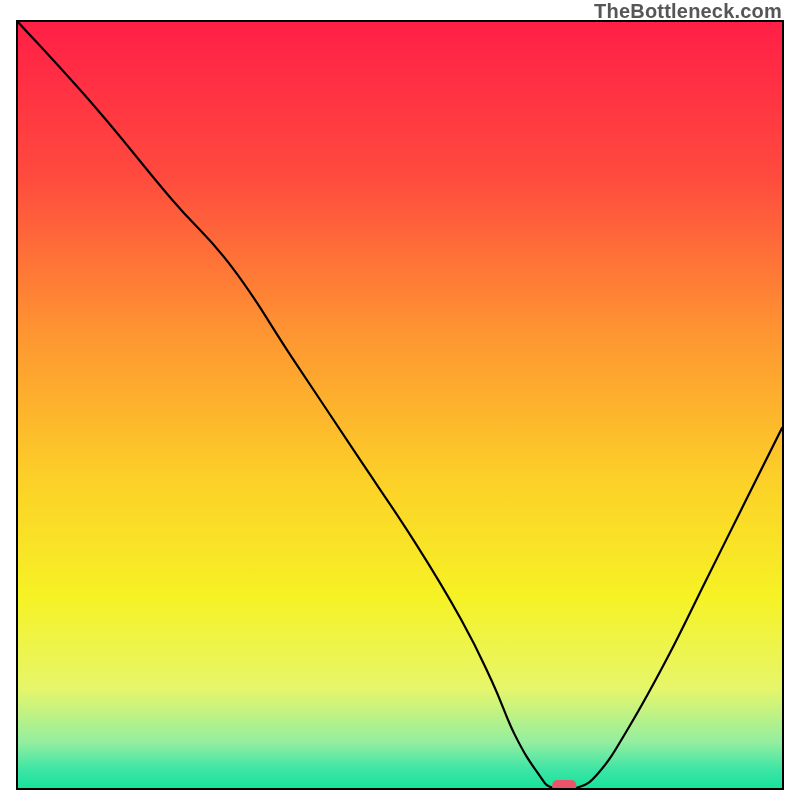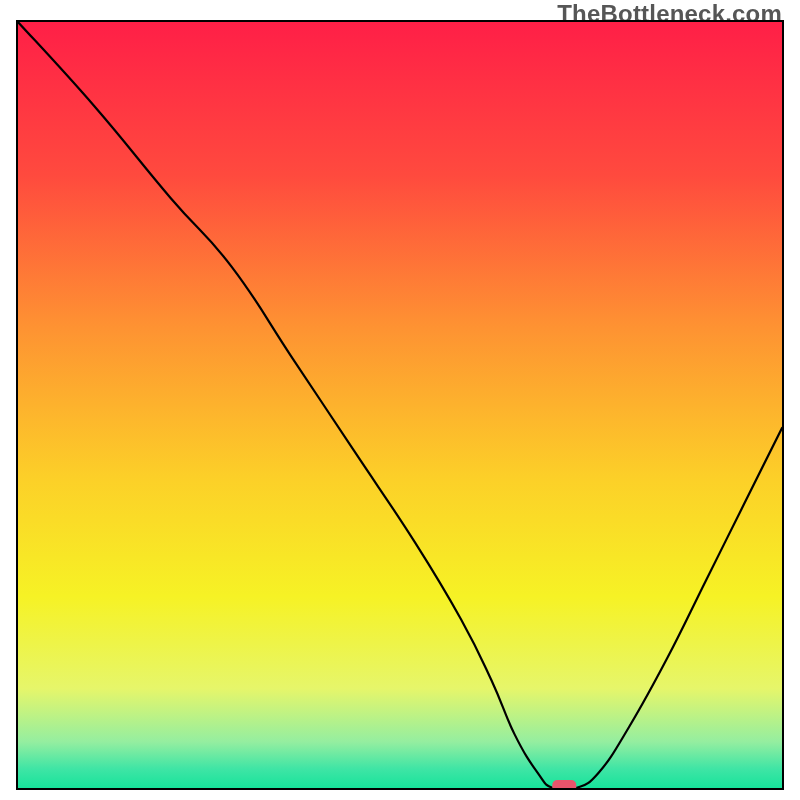--- a/index.html
+++ b/index.html
@@ -17,21 +17,21 @@
     top: 20px;
     width: 768px;
     height: 770px;
     border: 2px solid #000000;
     box-sizing: border-box;
   }
   .watermark {
     position: absolute;
     top: 0px;
     right: 18px;
-    font-size: 24px;
+    font-size: 20px;
     font-weight: 600;
     color: #565656;
     font-family: Arial, Helvetica, sans-serif;
     letter-spacing: 0.2px;
   }
   svg.plot {
     position: absolute;
     left: 0;
     top: 0;
     width: 764px;

